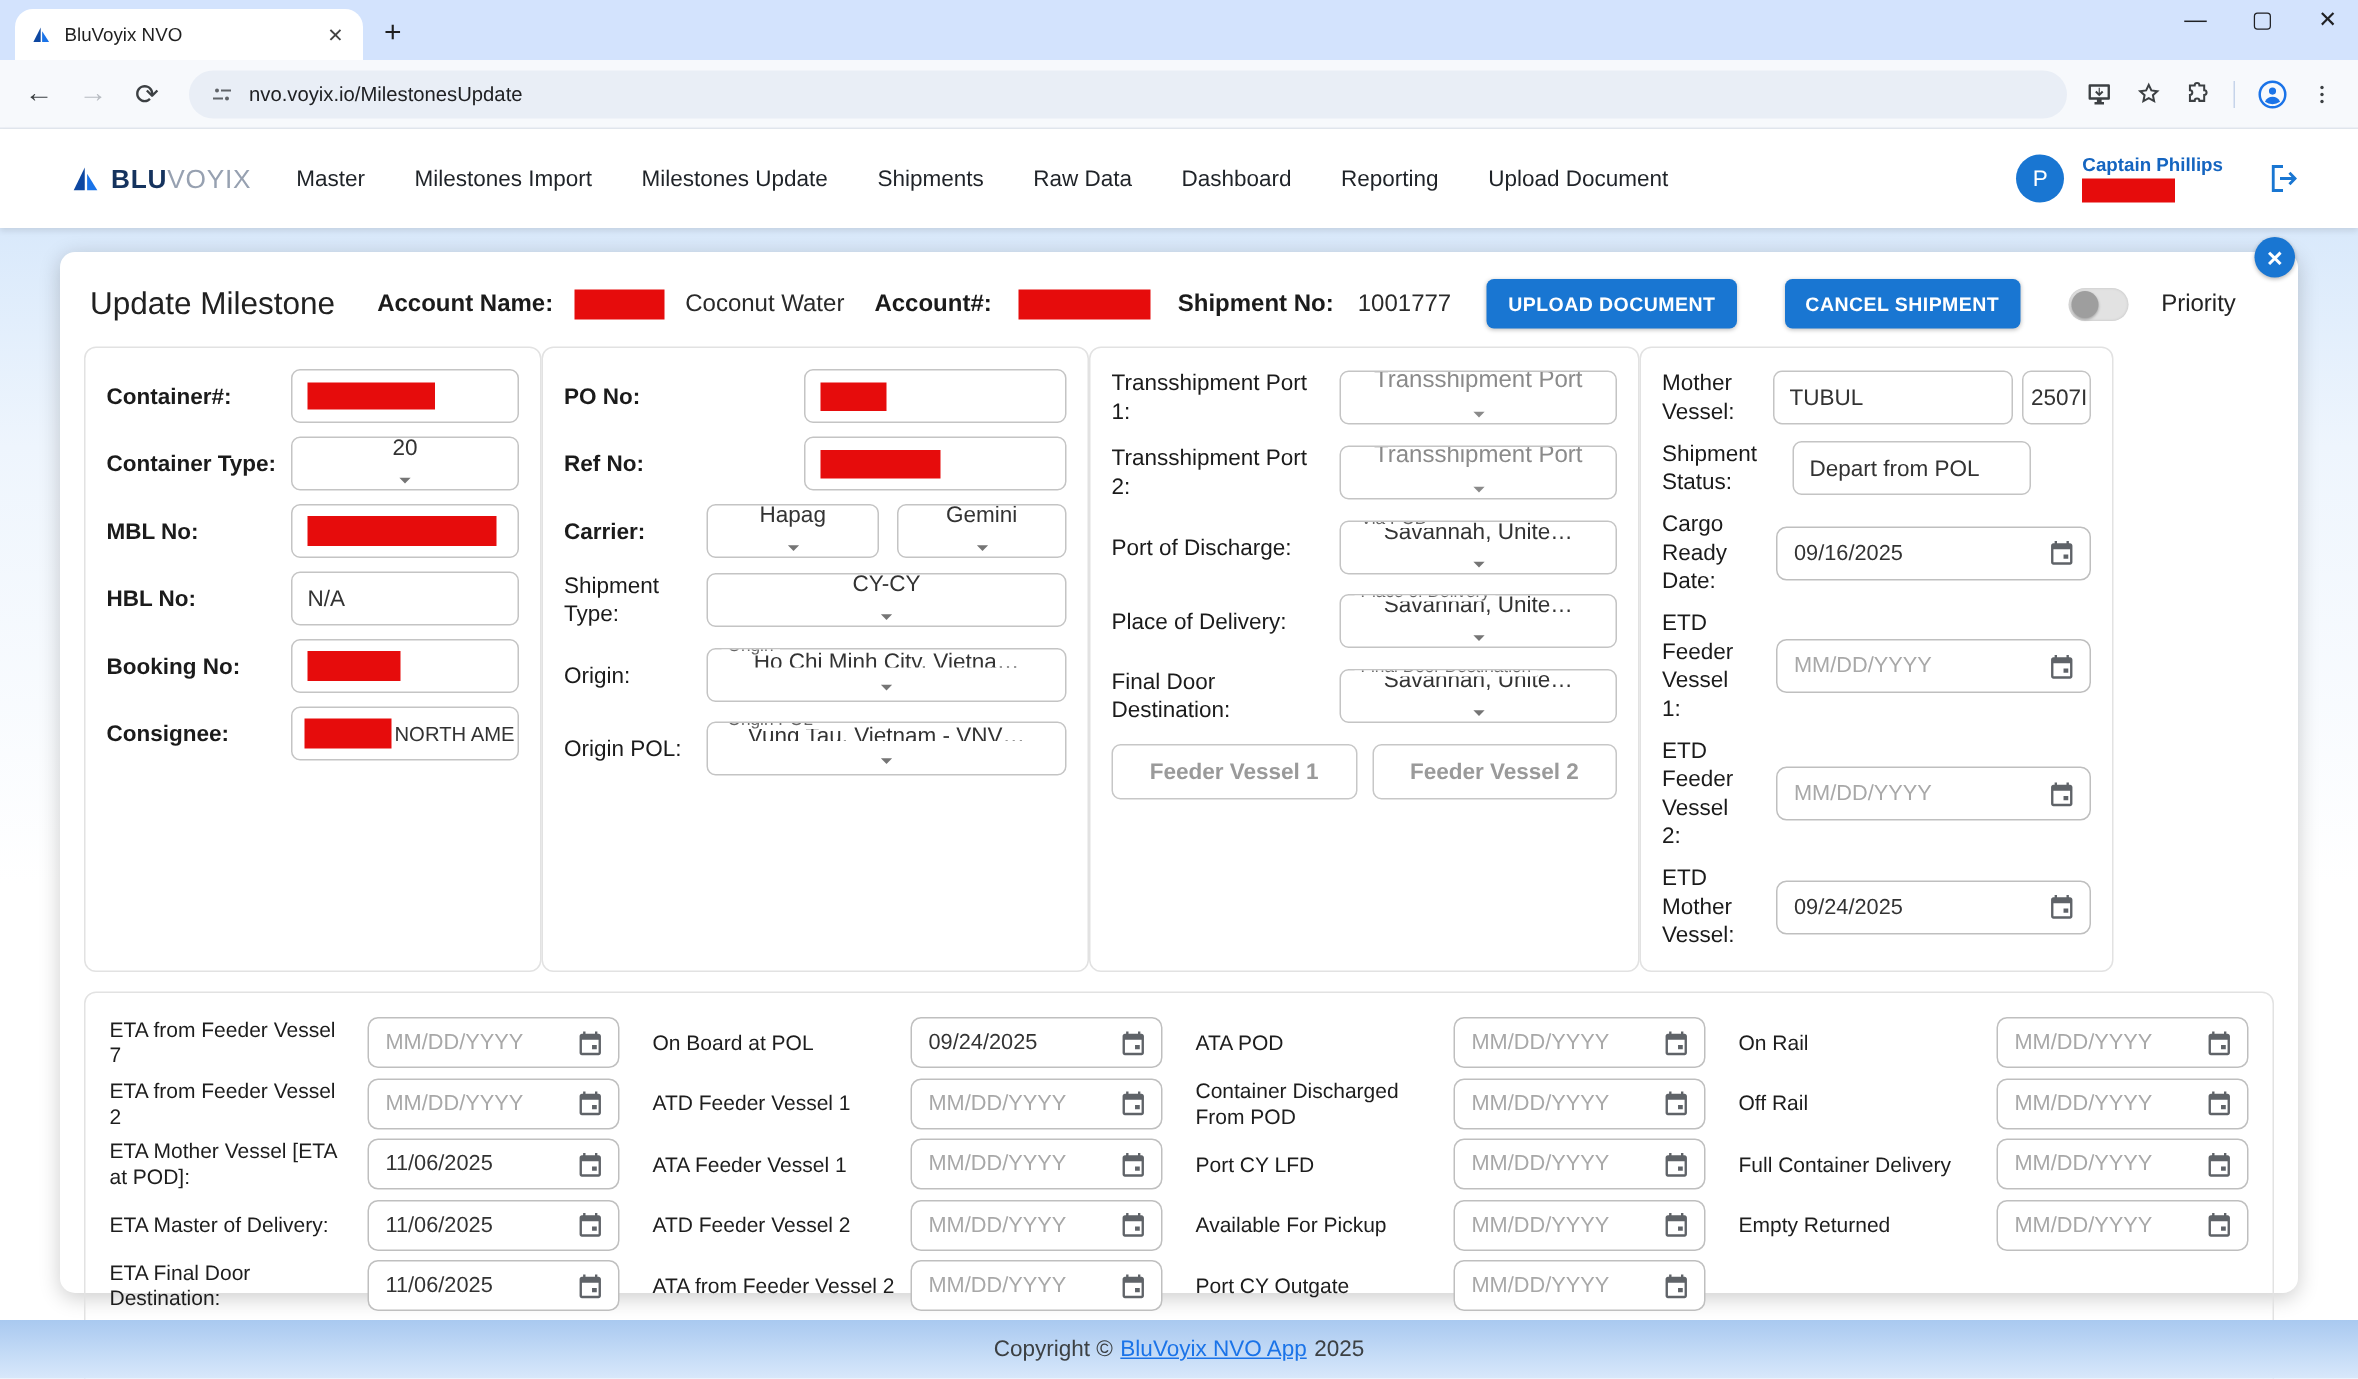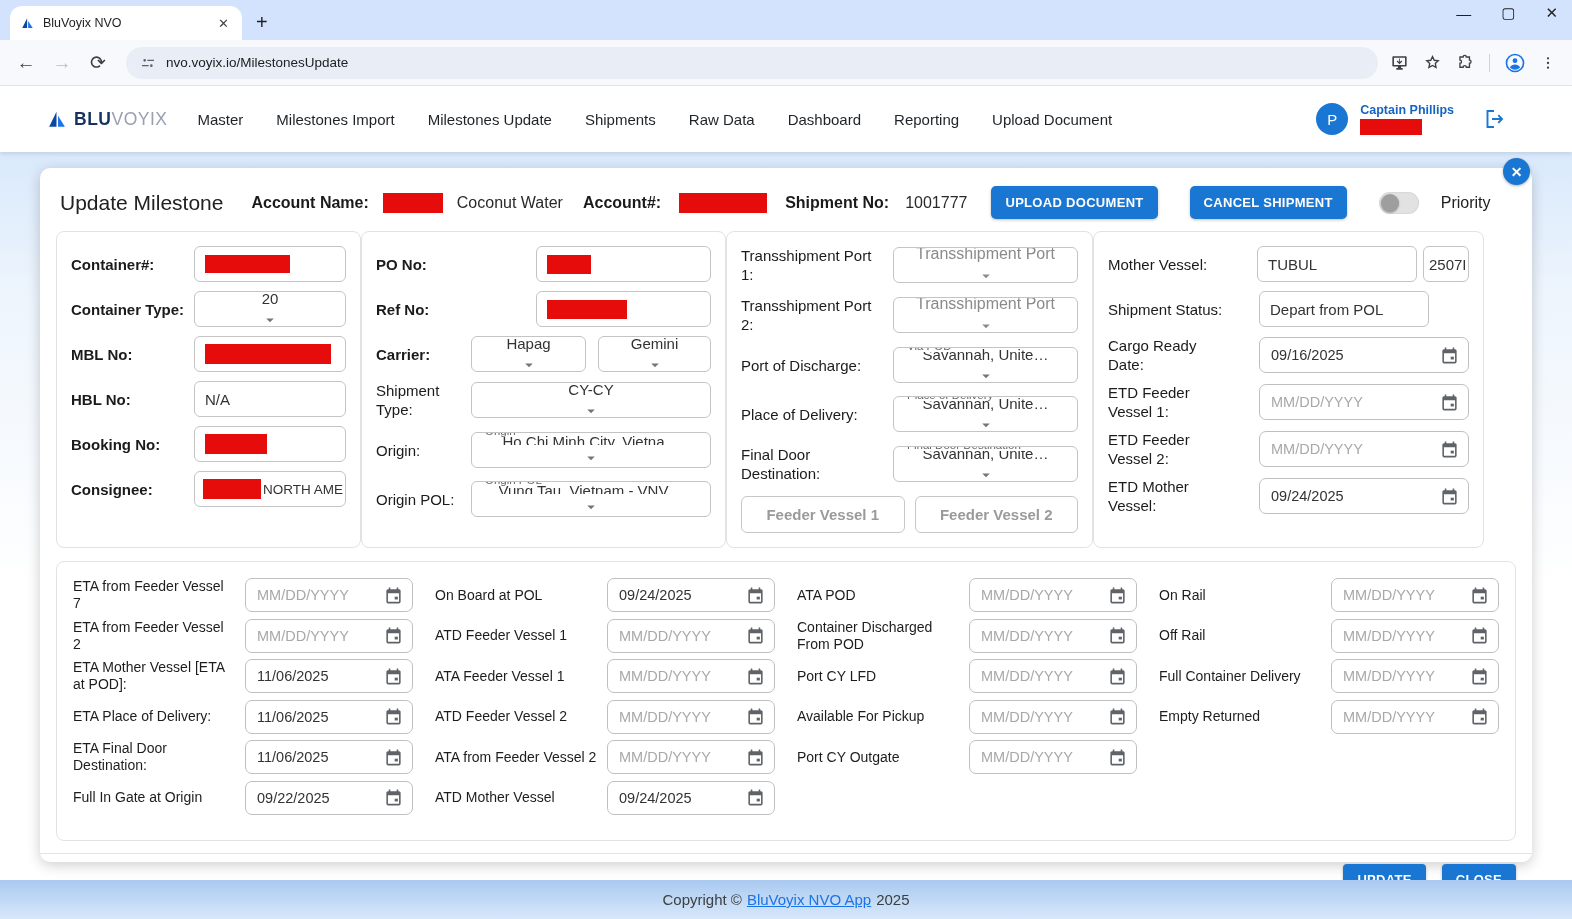--- a/index.html
+++ b/index.html
@@ -21,21 +21,21 @@
   .navbtn { width:32px; height:32px; display:flex; align-items:center; justify-content:center;
     font-size:19px; color:#3c4043; border-radius:50%; }
   .navbtn.disabled { color:#b8bcc2; }
   .urlbar { flex:1; height:32px; background:#e9eef6; border-radius:16px; margin:0 8px;
     display:flex; align-items:center; padding:0 14px; gap:10px; }
   .url-text { font-size:13.5px; color:#202124; }
   .chrome-icons { display:flex; align-items:center; gap:14px; margin-right:6px; }
   .chrome-icons .sep { width:1px; height:18px; background:#c6d4ea; }
 
   
-  .appnav { height:66px; background:#ffffff; display:flex; align-items:center; padding:0 66px 0 46px;
+  .appnav { height:66px; background:#ffffff; display:flex; align-items:center; padding:0 38px 0 46px;
     box-shadow:0 2px 4px rgba(0,0,0,.10); position:relative; z-index:5; }
   .brand { display:flex; align-items:center; gap:7px; margin-right:30px; }
   .brand-blu { font-size:17.5px; font-weight:700; color:#15335e; letter-spacing:.5px; }
   .brand-voyix { font-size:17.5px; font-weight:400; color:#97a1b1; letter-spacing:.5px; }
   .nav-items { display:flex; align-items:center; gap:33px; flex:1; }
   .nav-item { font-size:15px; color:#1f2328; cursor:pointer; white-space:nowrap; }
   .user-box { display:flex; align-items:center; gap:12px; }
   .avatar { width:32px; height:32px; border-radius:50%; background:#1976d2; color:#fff; font-size:15px;
     display:flex; align-items:center; justify-content:center; }
   .user-meta { display:flex; flex-direction:column; gap:2px; }
@@ -64,21 +64,21 @@
   .mh .btn-blue { margin-left:14px; }
   .switch { width:40px; height:22px; border-radius:11px; background:#e2e2e2; margin-left:22px;
     position:relative; cursor:pointer; box-shadow:inset 0 0 2px rgba(0,0,0,.15); }
   .switch .thumb { width:18px; height:18px; border-radius:50%; background:#9e9e9e; position:absolute;
     top:2px; left:2px; box-shadow:0 1px 2px rgba(0,0,0,.3); }
   .mh-priority { font-size:16px; color:#222; margin-left:12px; }
 
   
   .panels { display:flex; gap:0; padding:0 0 0 0; }
   .panel { border:1px solid #e2e2e2; border-radius:8px; padding:14px 14px; background:#fff; }
-  .p1 { width:305px; } .p2 { width:365px; } .p3 { width:367px; } .p4 { width:391px; }
+  .p1 { width:305px; } .p2 { width:365px; } .p3 { width:367px; } .p4 { width:316px; }
   .frow { display:flex; align-items:center; margin-bottom:9px; }
   .frow:last-child { margin-bottom:0; }
   .flabel { flex:1; font-size:15px; color:#1b1b1b; line-height:19px; padding-right:8px; }
   .flabel.b { font-weight:700; }
   .p4 .flabel { padding-right:24px; }
 
   .input { height:36px; border:1px solid #c4c4c4; border-radius:6px; background:#fff;
     display:flex; align-items:center; padding:0 10px; font-size:15px; color:#333;
     white-space:nowrap; overflow:hidden; }
   .sel { position:relative; justify-content:center; gap:4px; cursor:pointer;flex-direction:column; }
@@ -478,21 +478,21 @@
     <div class="datebox">
       <span class="dtext">11/06/2025</span>
       <svg class="cal" viewBox="0 0 24 24">
                 <path fill="#5f6368" d="M19 4h-1V2h-2v2H8V2H6v2H5c-1.1 0-2 .9-2 2v14c0 1.1.9 2 2 2h14c1.1 0 2-.9 2-2V6c0-1.1-.9-2-2-2zm0 16H5V9h14v11z"></path>
                 <path fill="#5f6368" d="M13.5 13.5h4V17h-4z"></path>
               </svg>
     </div>
   </div>
 
   <div class="ms-row">
-    <div class="ms-label">ETA Place of Delivery:</div>
+    <div class="ms-label">ETA Master of Delivery:</div>
     <div class="datebox">
       <span class="dtext">11/06/2025</span>
       <svg class="cal" viewBox="0 0 24 24">
                 <path fill="#5f6368" d="M19 4h-1V2h-2v2H8V2H6v2H5c-1.1 0-2 .9-2 2v14c0 1.1.9 2 2 2h14c1.1 0 2-.9 2-2V6c0-1.1-.9-2-2-2zm0 16H5V9h14v11z"></path>
                 <path fill="#5f6368" d="M13.5 13.5h4V17h-4z"></path>
               </svg>
     </div>
   </div>
 
   <div class="ms-row">

